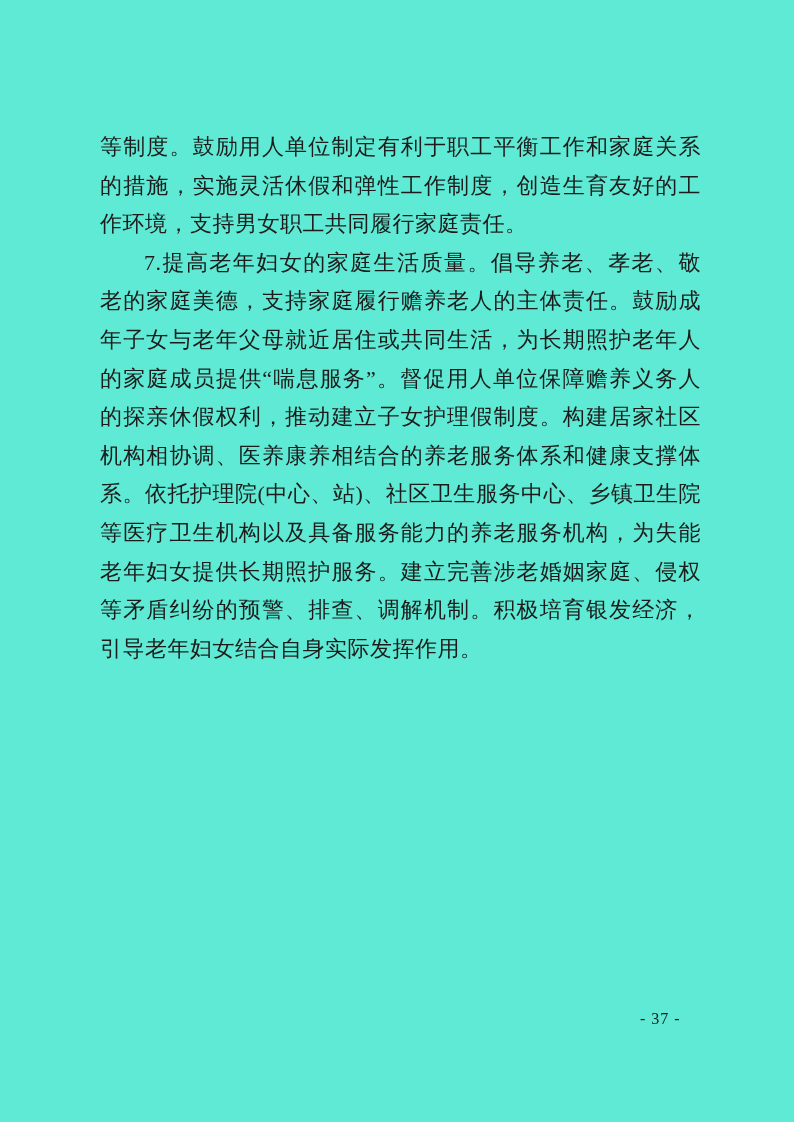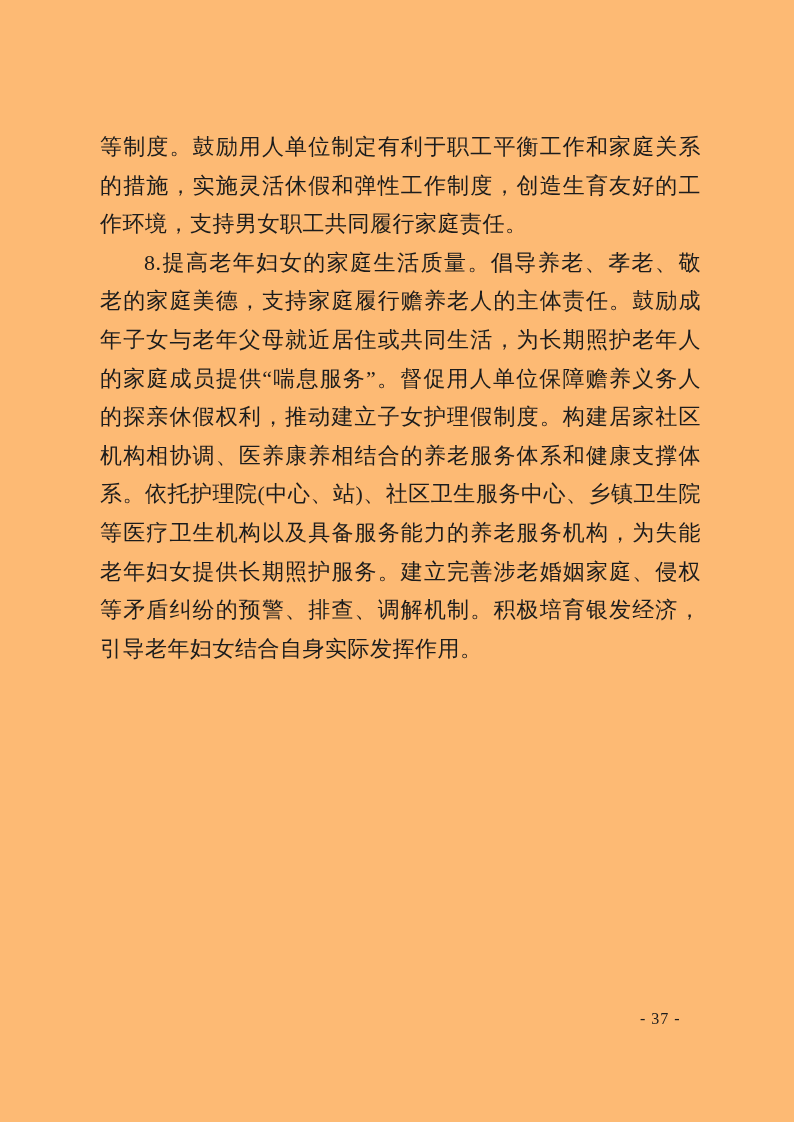--- a/index.html
+++ b/index.html
@@ -4,21 +4,21 @@
 <style>
   html, body {
     margin: 0;
     padding: 0;
     background: #ffffff;
   }
   .page {
     position: relative;
     width: 794px;
     height: 1122px;
-    background: #fdba74;
+    background: #5eead4;
     overflow: hidden;
     font-family: "Liberation Serif", "DejaVu Serif", serif;
     color: #1c1c1c;
   }
   .text-block {
     position: absolute;
     left: 100px;
     top: 128px;
     width: 601px;
     font-size: 22px;
@@ -41,16 +41,16 @@
     letter-spacing: 1px;
     color: #1c1c1c;
   }
 </style>
 </head>
 <body>
 
 <div class="page">
   <div class="text-block">
     <p class="para">等制度。鼓励用人单位制定有利于职工平衡工作和家庭关系的措施，实施灵活休假和弹性工作制度，创造生育友好的工作环境，支持男女职工共同履行家庭责任。</p>
-    <p class="para indent">8.提高老年妇女的家庭生活质量。倡导养老、孝老、敬老的家庭美德，支持家庭履行赡养老人的主体责任。鼓励成年子女与老年父母就近居住或共同生活，为长期照护老年人的家庭成员提供“喘息服务”。督促用人单位保障赡养义务人的探亲休假权利，推动建立子女护理假制度。构建居家社区机构相协调、医养康养相结合的养老服务体系和健康支撑体系。依托护理院(中心、站)、社区卫生服务中心、乡镇卫生院等医疗卫生机构以及具备服务能力的养老服务机构，为失能老年妇女提供长期照护服务。建立完善涉老婚姻家庭、侵权等矛盾纠纷的预警、排查、调解机制。积极培育银发经济，引导老年妇女结合自身实际发挥作用。</p>
+    <p class="para indent">7.提高老年妇女的家庭生活质量。倡导养老、孝老、敬老的家庭美德，支持家庭履行赡养老人的主体责任。鼓励成年子女与老年父母就近居住或共同生活，为长期照护老年人的家庭成员提供“喘息服务”。督促用人单位保障赡养义务人的探亲休假权利，推动建立子女护理假制度。构建居家社区机构相协调、医养康养相结合的养老服务体系和健康支撑体系。依托护理院(中心、站)、社区卫生服务中心、乡镇卫生院等医疗卫生机构以及具备服务能力的养老服务机构，为失能老年妇女提供长期照护服务。建立完善涉老婚姻家庭、侵权等矛盾纠纷的预警、排查、调解机制。积极培育银发经济，引导老年妇女结合自身实际发挥作用。</p>
   </div>
   <div class="page-number">- 37 -</div>
 </div>
 
 </body></html>

